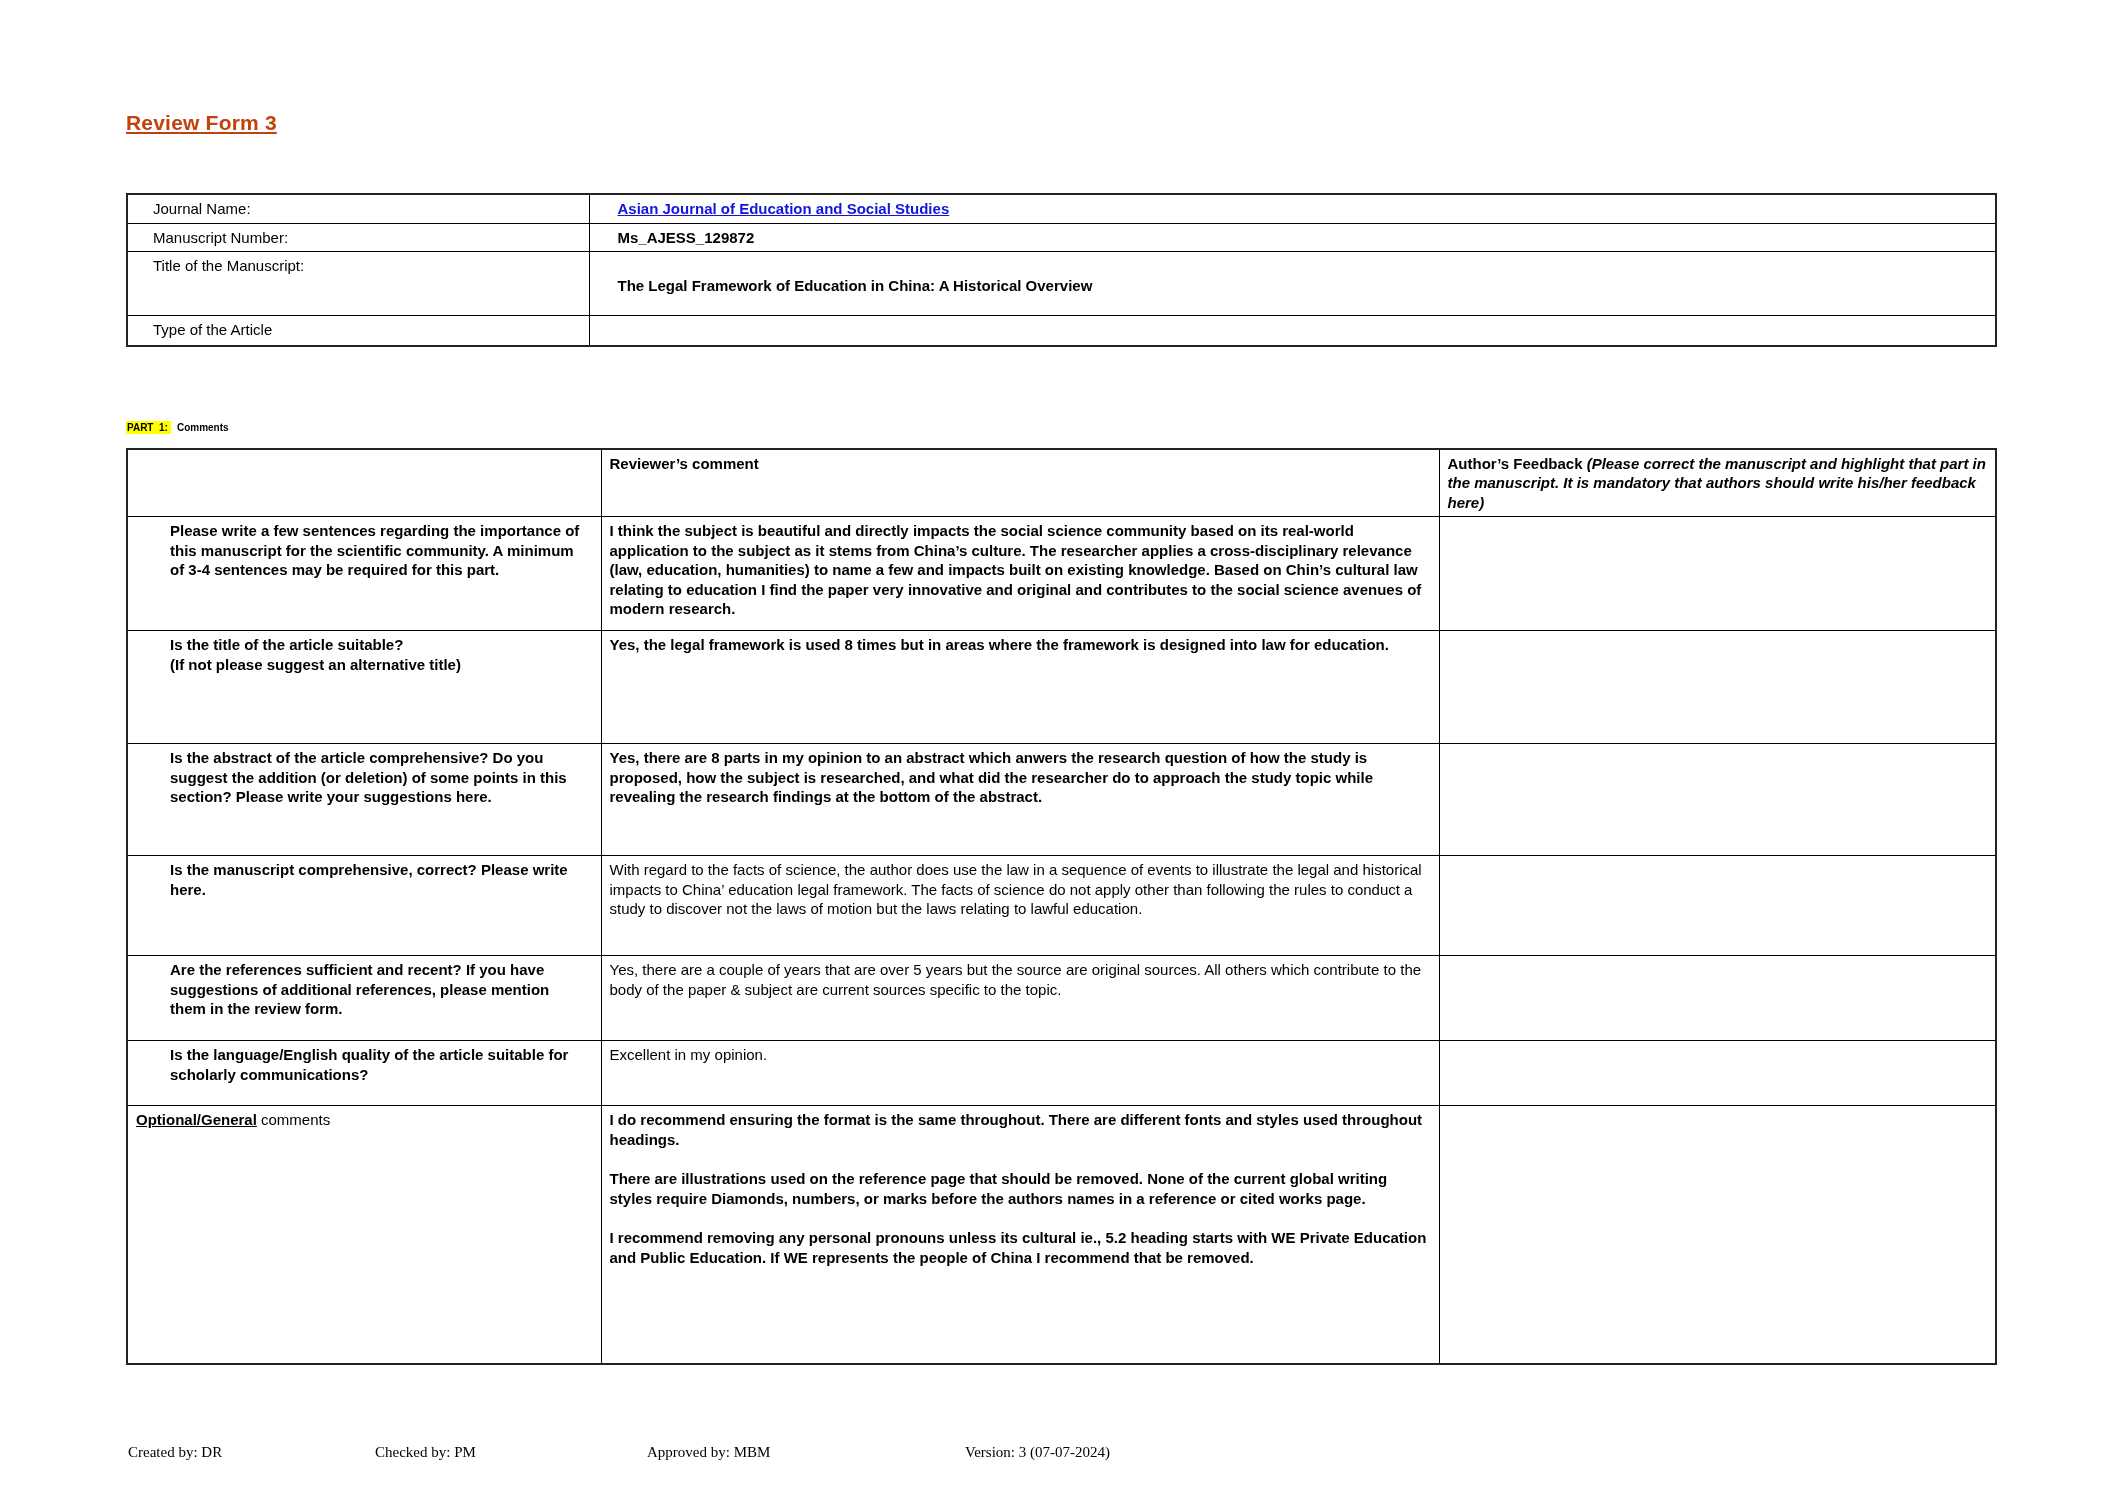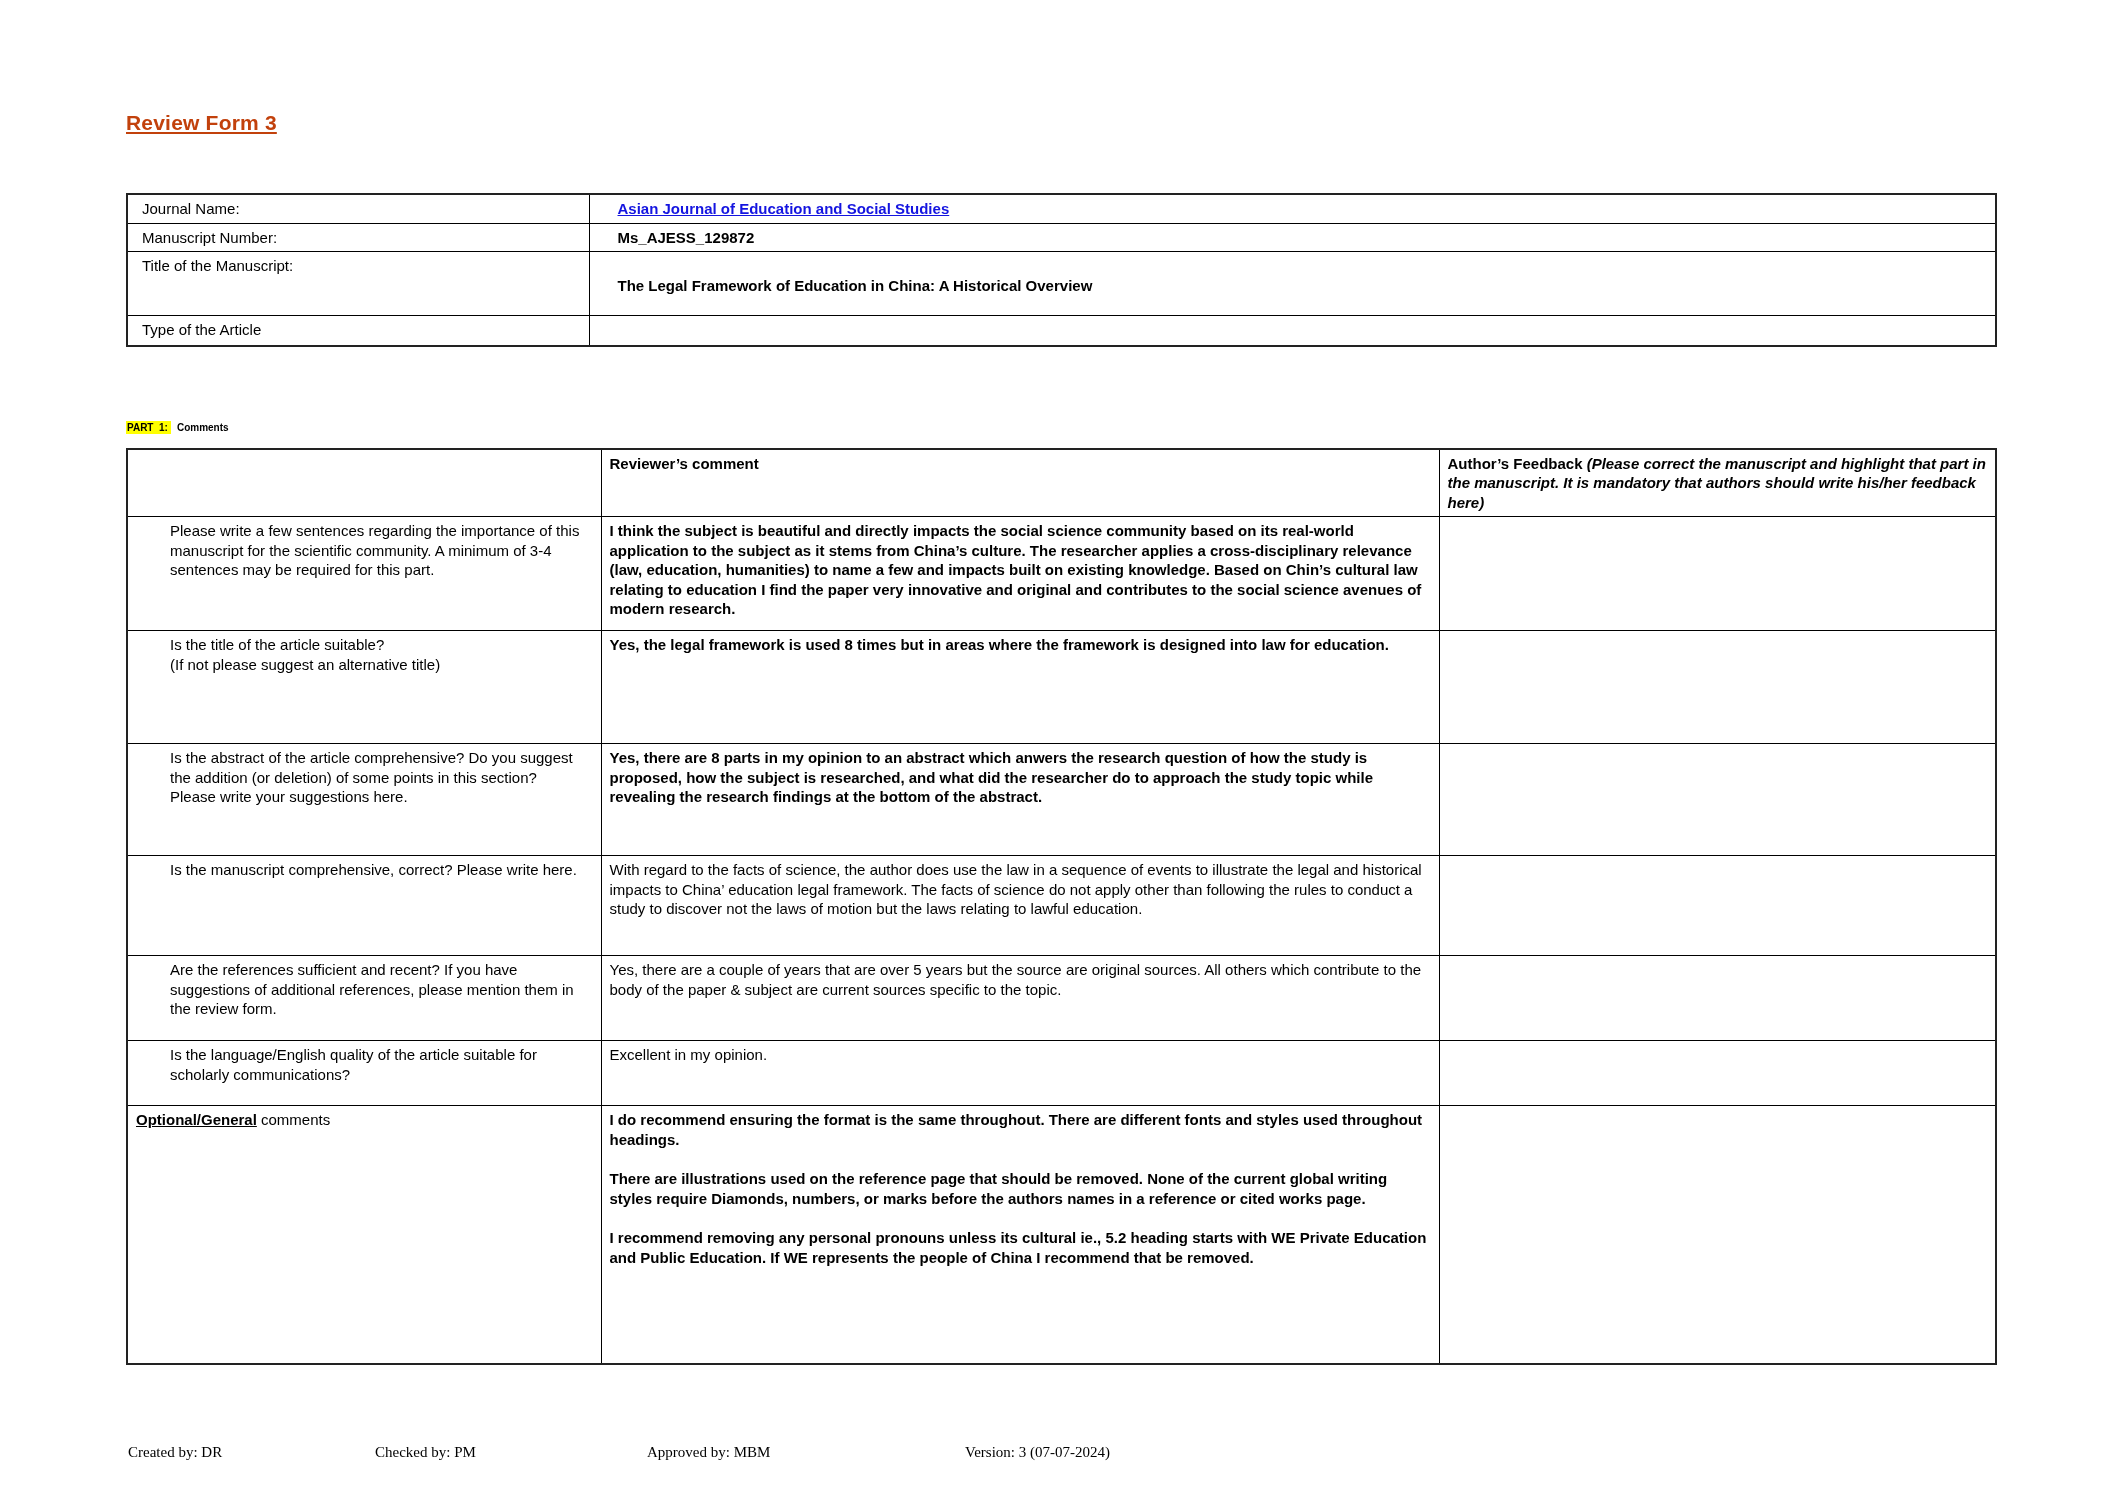--- a/index.html
+++ b/index.html
@@ -23,21 +23,21 @@
     border:1.5px solid #000;
     vertical-align:top;
     font-size:15px; line-height:19.5px;
     padding:4px 8px;
     word-wrap:break-word;
   }
   table.bordered { border:2px solid #222; }
 
   
   .info-table { margin-top:57px; }
-  .info-table .c1 { width:462px; padding-left:14px; }
+  .info-table .c1 { width:462px; padding-left:25px; }
   .info-table .c2 { padding-left:28px; }
   .r-journal td { height:27px; }
   .r-number td { height:27px; }
   .r-title td { height:64px; }
   .r-type td { height:30px; }
   .title-value { padding-top:24px; }
   .bold { font-weight:bold; }
   .journal-link { color:#1414e0; font-weight:bold; text-decoration:underline; cursor:pointer; }
 
   
@@ -50,21 +50,21 @@
   .comments-table .cq { width:474px; }
   .comments-table .cr { width:838px; }
   .hdr td { height:61px; }
   .row1 td { height:114px; }
   .row2 td { height:113px; }
   .row3 td { height:112px; }
   .row4 td { height:100px; }
   .row5 td { height:85px; }
   .row6 td { height:65px; }
   .row7 td { height:258px; }
-  .q { font-weight:normal; padding-left:42px; padding-right:14px; }
+  .q { font-weight:bold; padding-left:42px; padding-right:14px; }
   .q-pre { white-space:pre-line;margin-top:8px; }
   .ans-bold { font-weight:bold; }
   .ans-indent { }
   .italic { font-style:italic; }
   .u-bold { font-weight:bold; text-decoration:underline; }
   .para + .para { margin-top:20px; }
   .hdr-author .italic { font-weight:bold; }
 
   
   .doc-footer {

